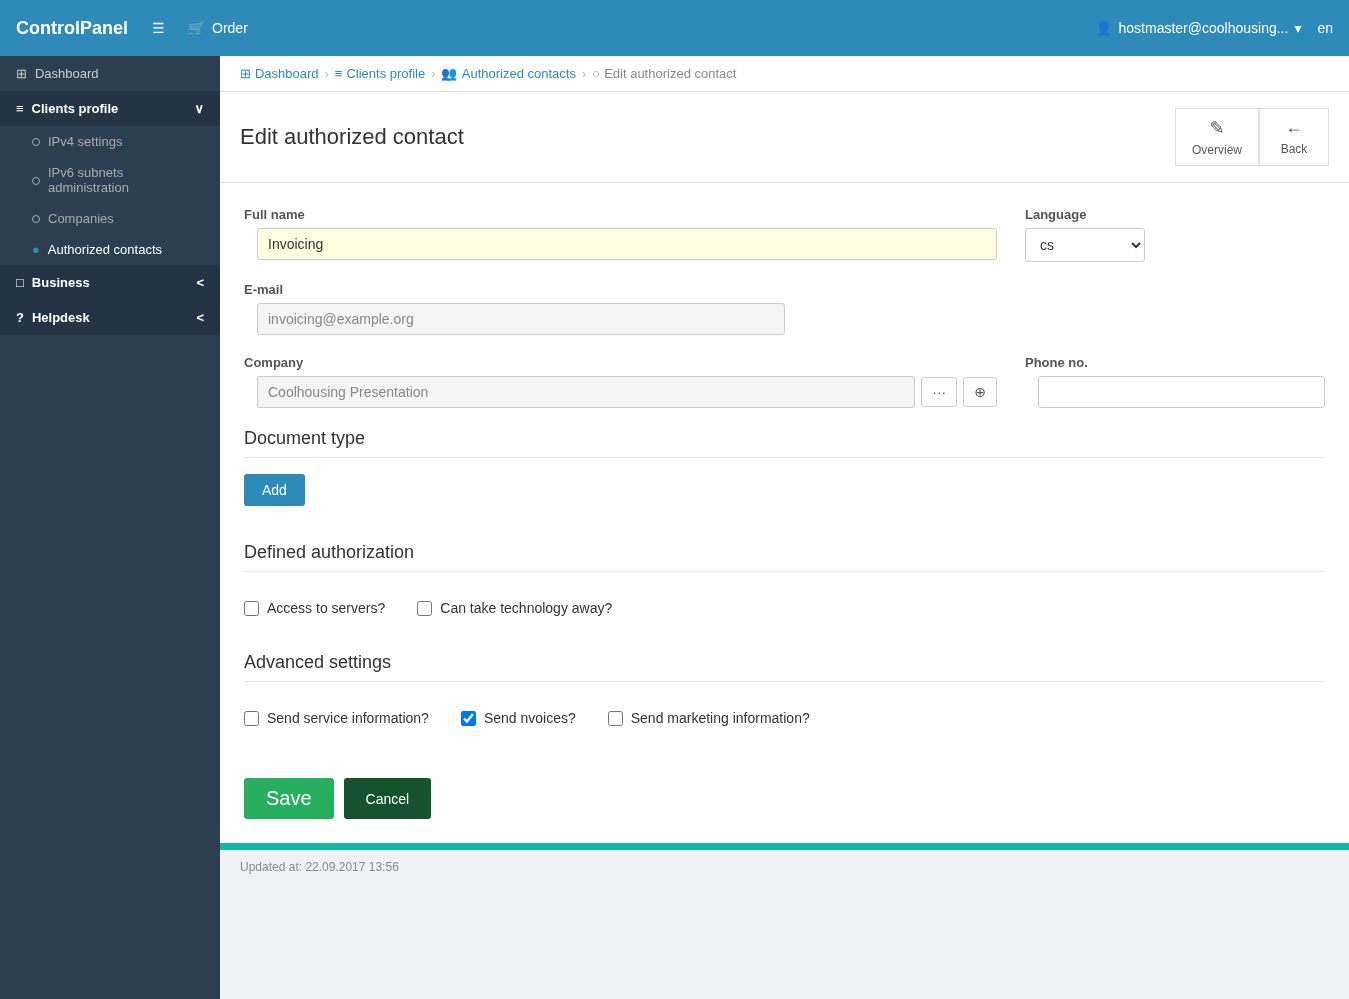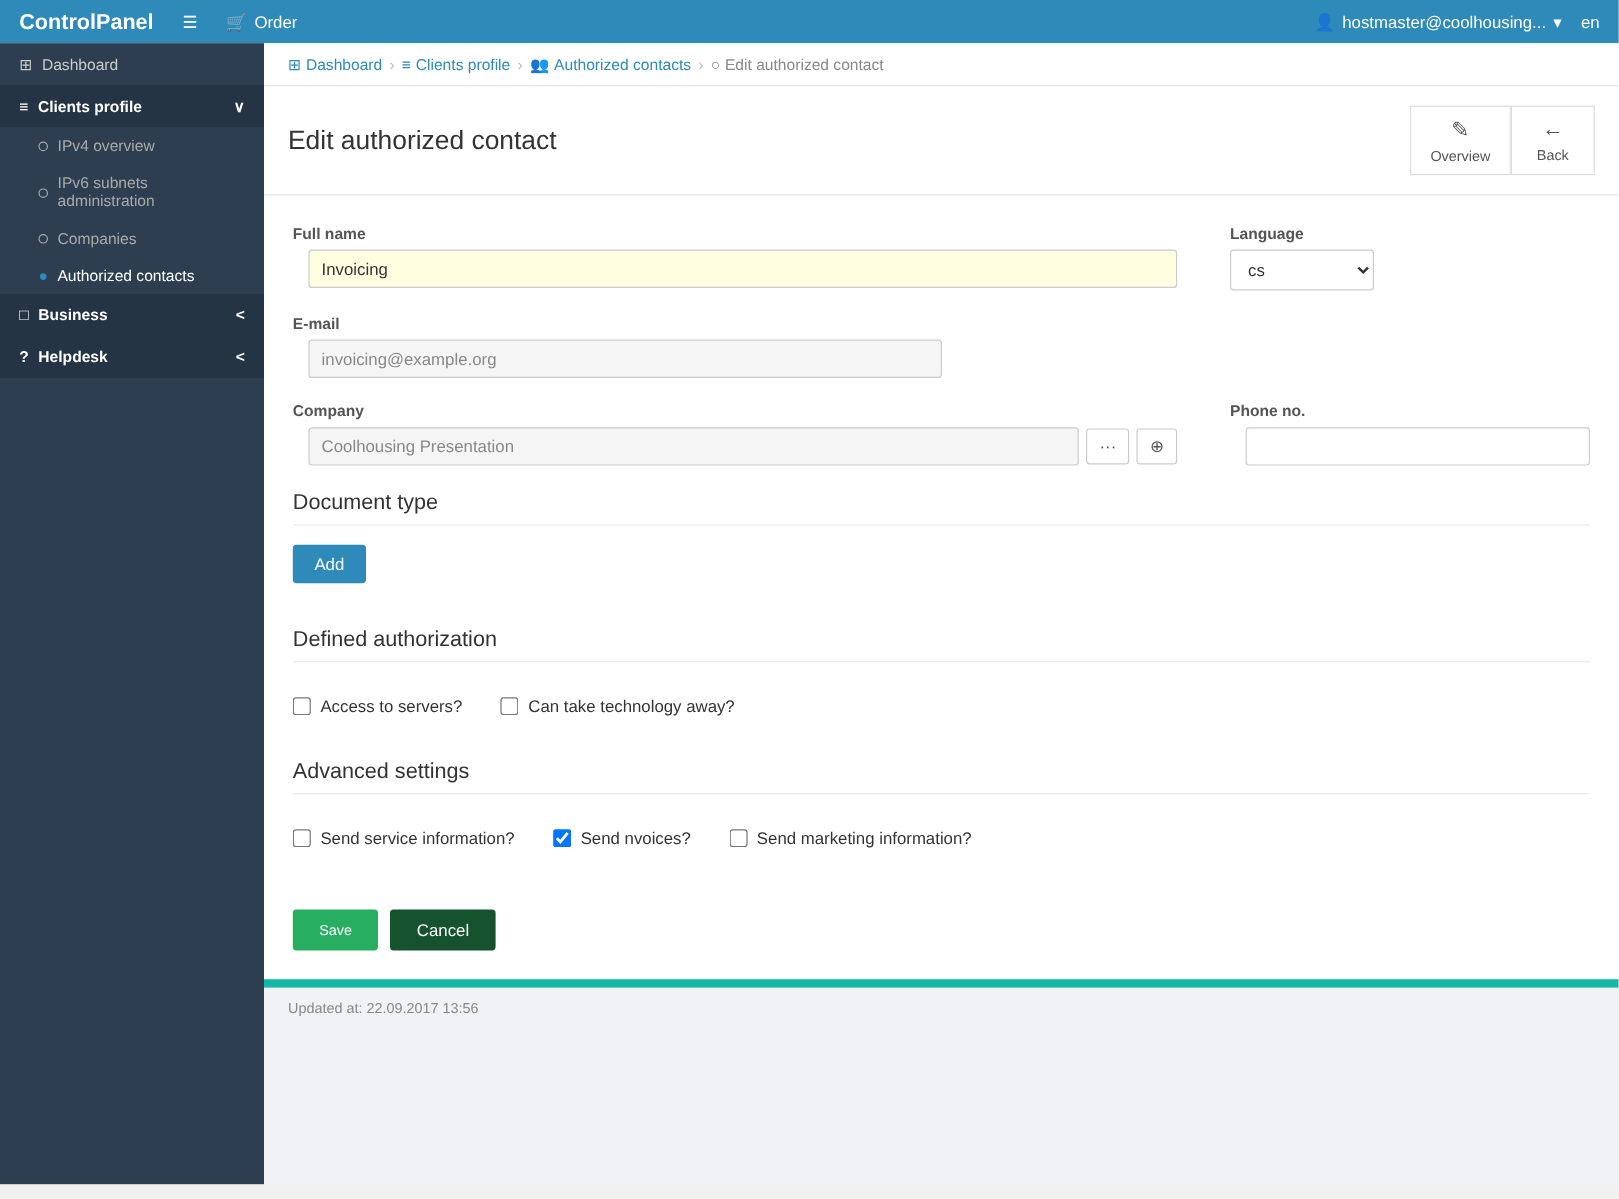--- a/index.html
+++ b/index.html
@@ -2,21 +2,21 @@
 <html><head>
   <meta charset="utf-8">
   <style>
     * { box-sizing: border-box; margin: 0; padding: 0; }
     body { font-family: 'Segoe UI', Arial, sans-serif; font-size: 14px; background: #f0f0f0; color: #333; }
 
     
     .topnav {
       background: #2e8ab8;
       color: #fff;
-      height: 36px;
+      height: 56px;
       display: flex;
       align-items: center;
       padding: 0 16px;
       justify-content: space-between;
     }
     .topnav-left { display: flex; align-items: center; gap: 24px; }
     .topnav-brand { font-size: 18px; font-weight: bold; color: #fff; }
     .topnav-menu { display: flex; align-items: center; gap: 6px; cursor: pointer; }
     .topnav-order { display: flex; align-items: center; gap: 6px; cursor: pointer; }
     .topnav-right { display: flex; align-items: center; gap: 16px; }
@@ -109,21 +109,21 @@
 
     
     .form-area {
       background: #fff;
       margin: 0;
       padding: 24px 24px;
     }
 
     .form-row {
       display: flex;
-      gap: 44px;
+      gap: 28px;
       margin-bottom: 20px;
     }
     .form-group {
       display: flex;
       flex-direction: column;
       gap: 6px;
       flex: 1;
     }
     .form-group label {
       font-size: 13px;
@@ -220,21 +220,21 @@
       margin-top: 24px;
       padding-top: 16px;
     }
     .btn-save {
       background: #27ae60;
       color: #fff;
       border: none;
       border-radius: 3px;
       padding: 9px 22px;
       cursor: pointer;
-      font-size: 12px;
+      font-size: 20px;
     }
     .btn-cancel {
       background: #14532d;
       color: #fff;
       border: none;
       border-radius: 3px;
       padding: 9px 22px;
       cursor: pointer;
       font-size: 14px;
     }
@@ -284,21 +284,21 @@
     </div>
     <div class="sidebar-item section">
       <span style="display:flex;align-items:center;gap:8px;">
         <span>≡</span>
         <span>Clients profile</span>
       </span>
       <span>∨</span>
     </div>
     <div class="sidebar-sub-item">
       <span><span class="icon-circle"></span></span>
-      <span>IPv4 overview</span>
+      <span>IPv4 settings</span>
     </div>
     <div class="sidebar-sub-item">
       <span><span class="icon-circle"></span></span>
       <span>IPv6 subnets administration</span>
     </div>
     <div class="sidebar-sub-item">
       <span><span class="icon-circle"></span></span>
       <span>Companies</span>
     </div>
     <div class="sidebar-sub-item active">

